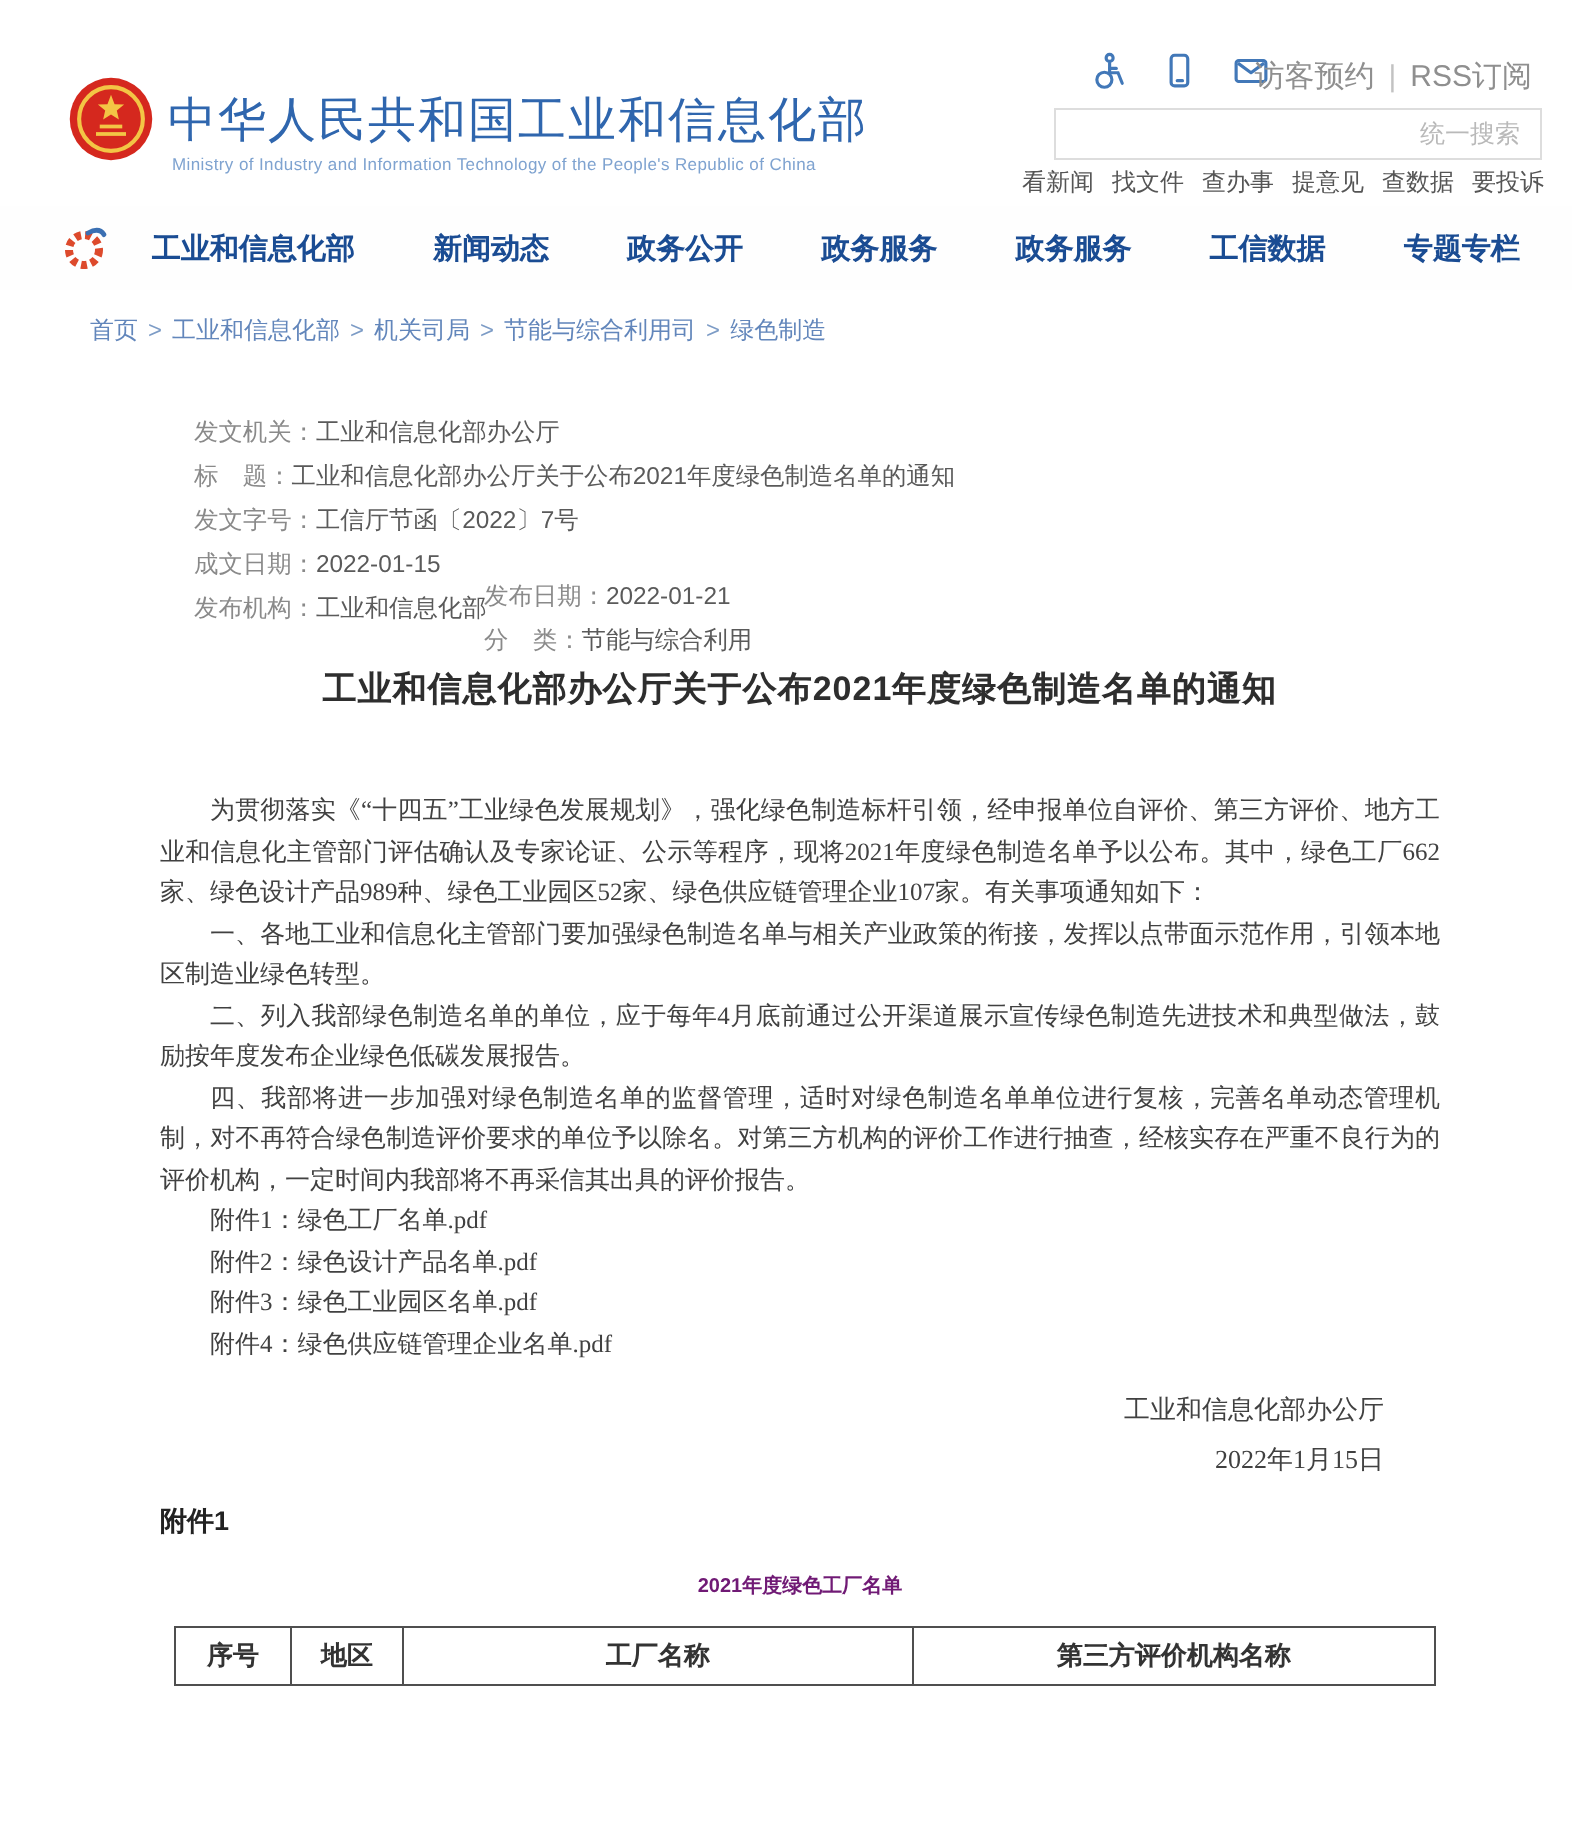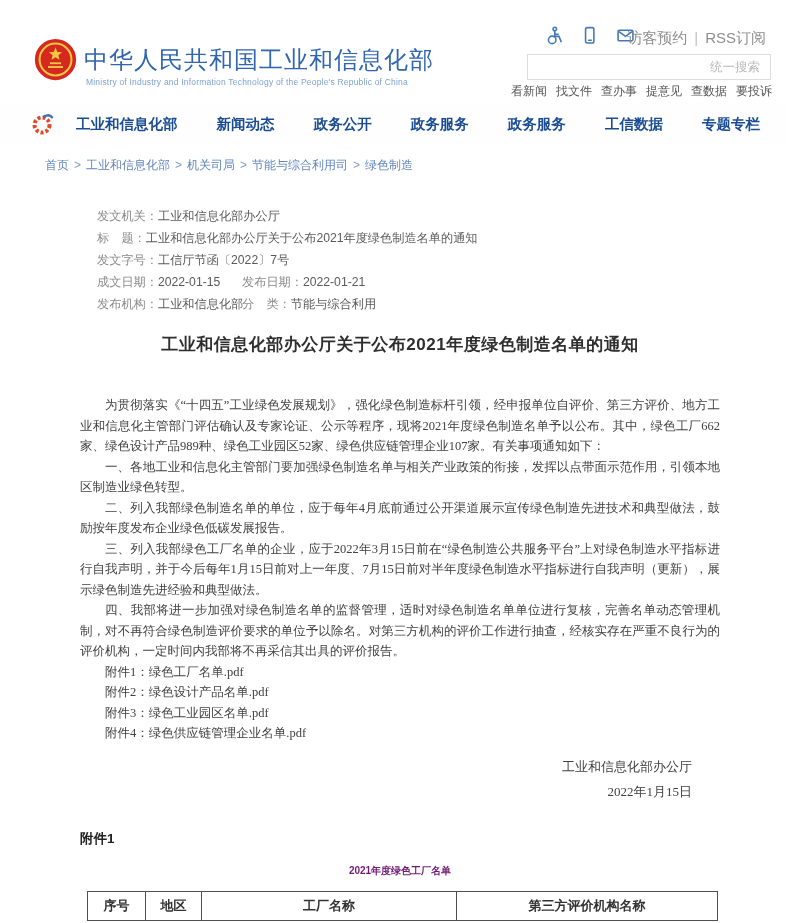--- a/index.html
+++ b/index.html
@@ -46,36 +46,36 @@
   
   .breadcrumb { position:absolute; left:45px; top:157px; font-size:12px; color:#6286bb; }
   .breadcrumb .bsep { margin:0 5px; color:#7d9cc6; }
   .breadcrumb .bitem { cursor:pointer; }
   
   .doc { position:absolute; left:80px; top:205px; width:640px; }
   .meta { padding-left:17px; }
   .meta-row { position:relative; height:22px; line-height:22px; font-size:12.2px; white-space:nowrap; }
   .meta-label { color:#8a8a8a; }
   .meta-value { color:#5a5a5a; }
-  .meta-col2 { position:absolute; left:145px; top:0; }
+  .meta-col2 { position:absolute; left:145px; top:16px; }
   .art-title {
     margin-top:18px; text-align:center; font-size:17px; font-weight:bold;
     color:#2e2e2e; line-height:24px; letter-spacing:.5px;
   }
   .art-body {
     margin-top:38px; font-family:Liberation Serif, serif; font-size:12.5px;
     line-height:20.5px; color:#414141; text-align:justify;
   }
   .art-body p { text-indent:2em; }
   .attachments { margin-top:0; }
   .attachments p { text-indent:2em; cursor:pointer; }
   .signature { margin-top:10px; text-align:right; padding-right:28px;
     font-family:"Liberation Serif", serif; font-size:13px; color:#414141; line-height:25px; }
   
-  .annex-label { margin-top:26px; font-size:13.5px; font-weight:bold; color:#222; }
+  .annex-label { margin-top:10px; font-size:13.5px; font-weight:bold; color:#222; }
   .annex-title { margin-top:16px; margin-bottom:13px; text-align:center; font-size:10px; font-weight:bold; color:#701a75; }
   table.annex { border-collapse:collapse; table-layout:fixed; width:630px; margin-left:7px; }
   table.annex td, table.annex th {
     border:1px solid #4f4f4f; text-align:center; vertical-align:middle;
     font-family:"Liberation Serif", serif; color:#333;
   }
   table.annex th { font-size:13px; font-weight:bold; height:29px; }
   .c1 { width:58px; } .c2 { width:56px; } .c3 { width:255px; } .c4 { width:261px; }
 </style>
 </head>
@@ -182,21 +182,20 @@
       </span>
     </div>
   </div>
 
   <div class="art-title">工业和信息化部办公厅关于公布2021年度绿色制造名单的通知</div>
 
   <div class="art-body">
     <p>为贯彻落实《“十四五”工业绿色发展规划》，强化绿色制造标杆引领，经申报单位自评价、第三方评价、地方工业和信息化主管部门评估确认及专家论证、公示等程序，现将2021年度绿色制造名单予以公布。其中，绿色工厂662家、绿色设计产品989种、绿色工业园区52家、绿色供应链管理企业107家。有关事项通知如下：</p>
     <p>一、各地工业和信息化主管部门要加强绿色制造名单与相关产业政策的衔接，发挥以点带面示范作用，引领本地区制造业绿色转型。</p>
     <p>二、列入我部绿色制造名单的单位，应于每年4月底前通过公开渠道展示宣传绿色制造先进技术和典型做法，鼓励按年度发布企业绿色低碳发展报告。</p>
-    <p>三、列入我部绿色工厂名单的企业，应于2022年3月15日前在“绿色制造公共服务平台”上对绿色制造水平指标进行自我声明，并于今后每年1月15日前对上一年度、7月15日前对半年度绿色制造水平指标进行自我声明（更新），展示绿色制造先进经验和典型做法。</p>
     <p>四、我部将进一步加强对绿色制造名单的监督管理，适时对绿色制造名单单位进行复核，完善名单动态管理机制，对不再符合绿色制造评价要求的单位予以除名。对第三方机构的评价工作进行抽查，经核实存在严重不良行为的评价机构，一定时间内我部将不再采信其出具的评价报告。</p>
     <div class="attachments">
       <p>附件1：绿色工厂名单.pdf</p>
       <p>附件2：绿色设计产品名单.pdf</p>
       <p>附件3：绿色工业园区名单.pdf</p>
       <p>附件4：绿色供应链管理企业名单.pdf</p>
     </div>
   </div>
 
   <div class="signature">

